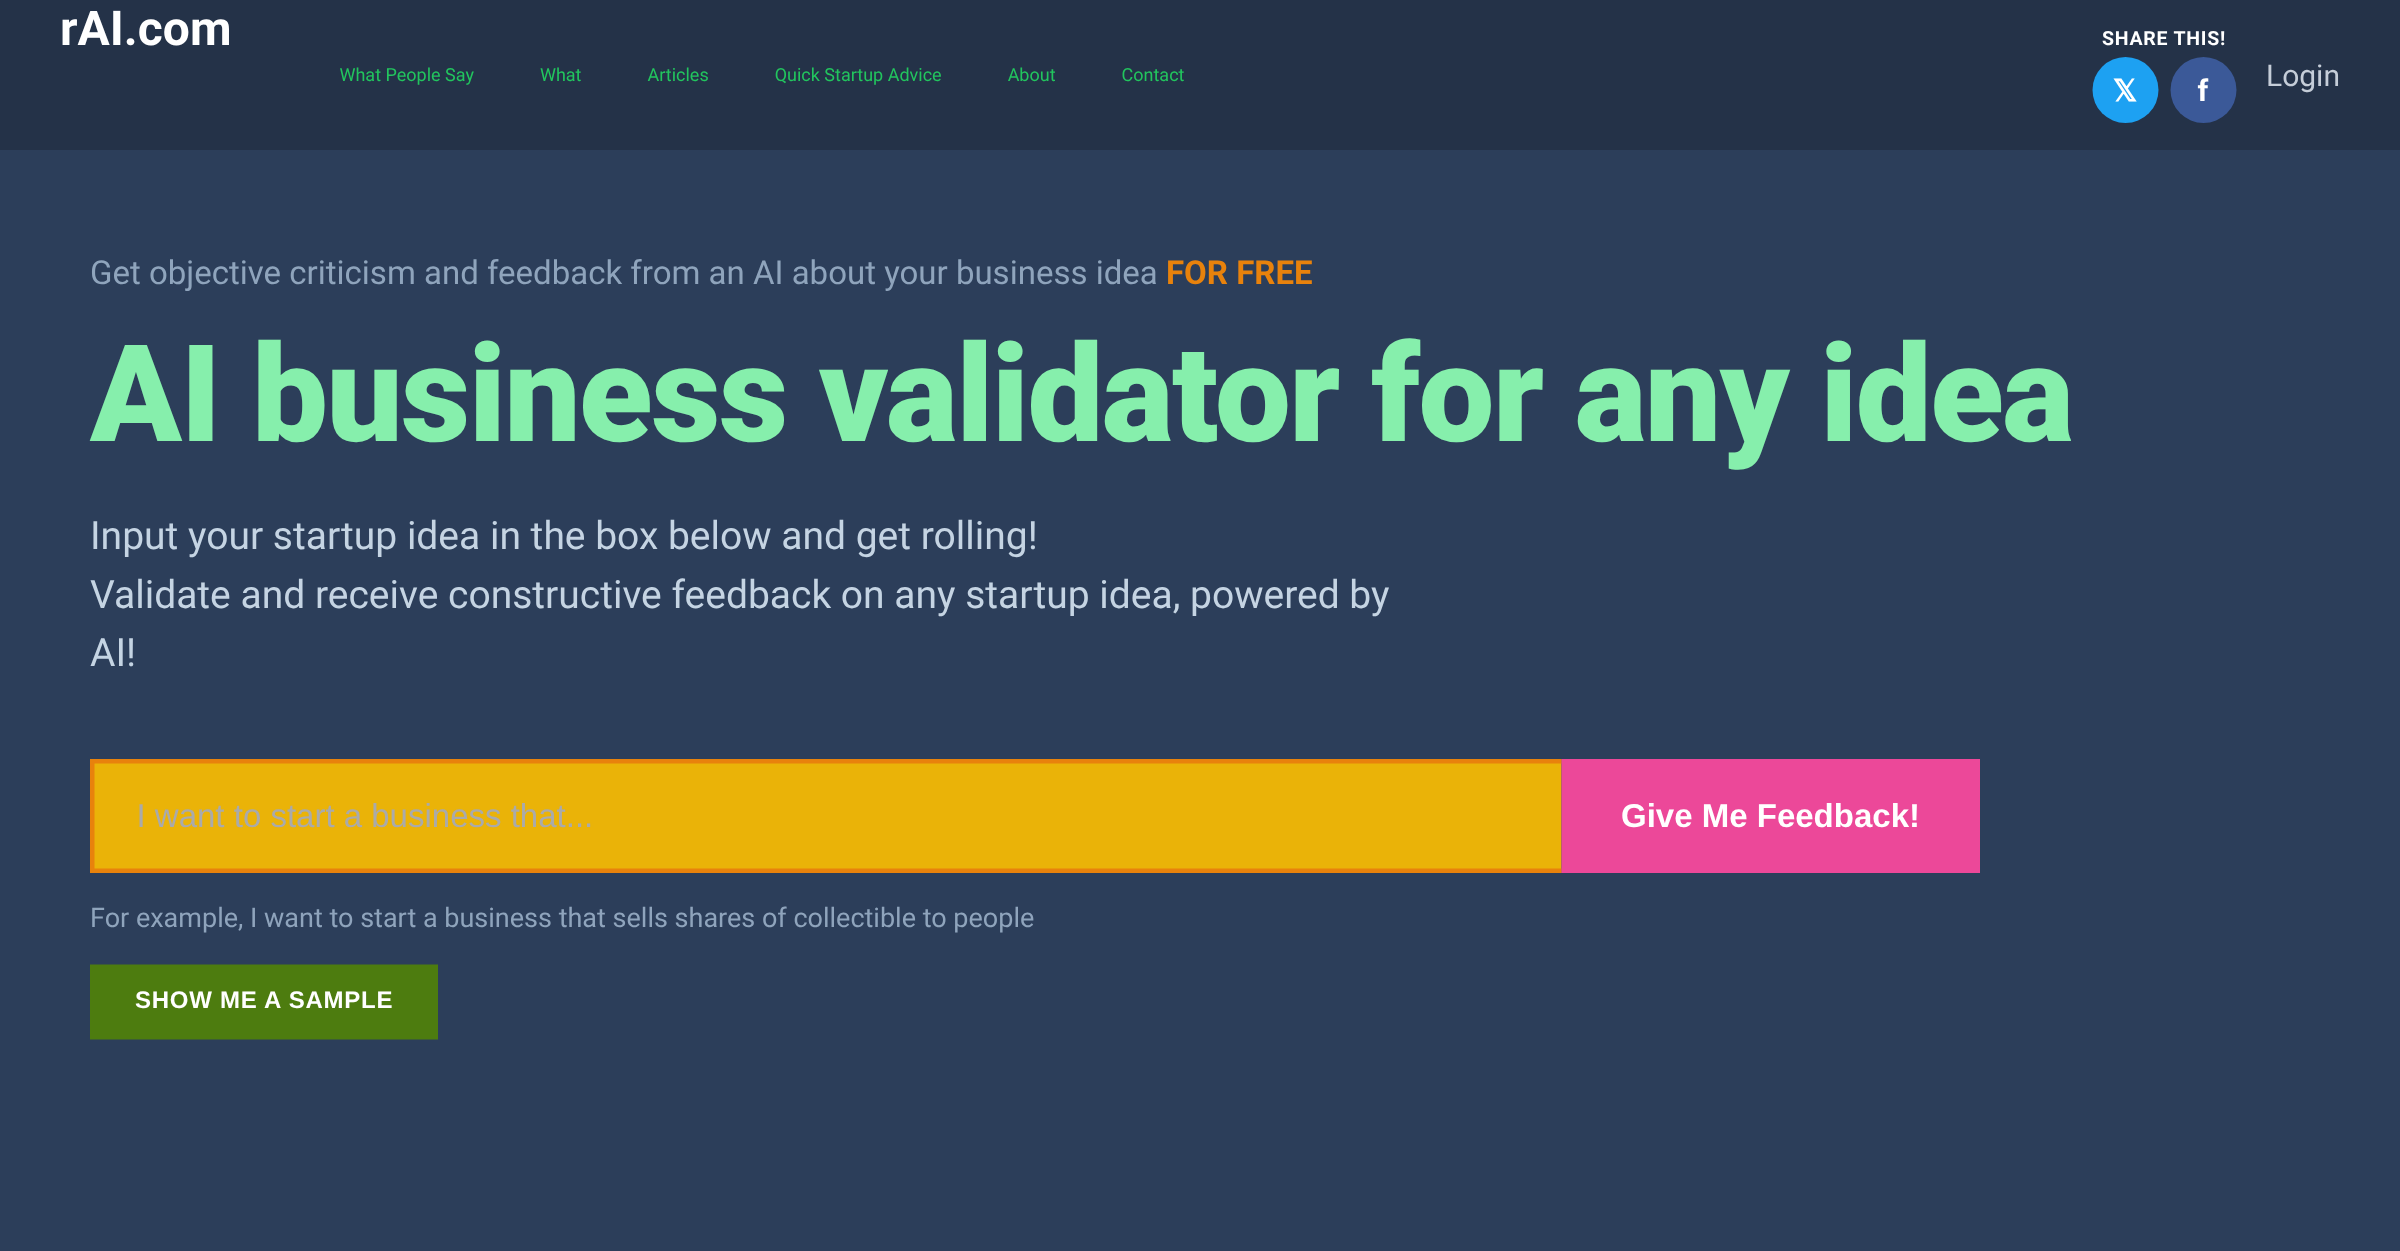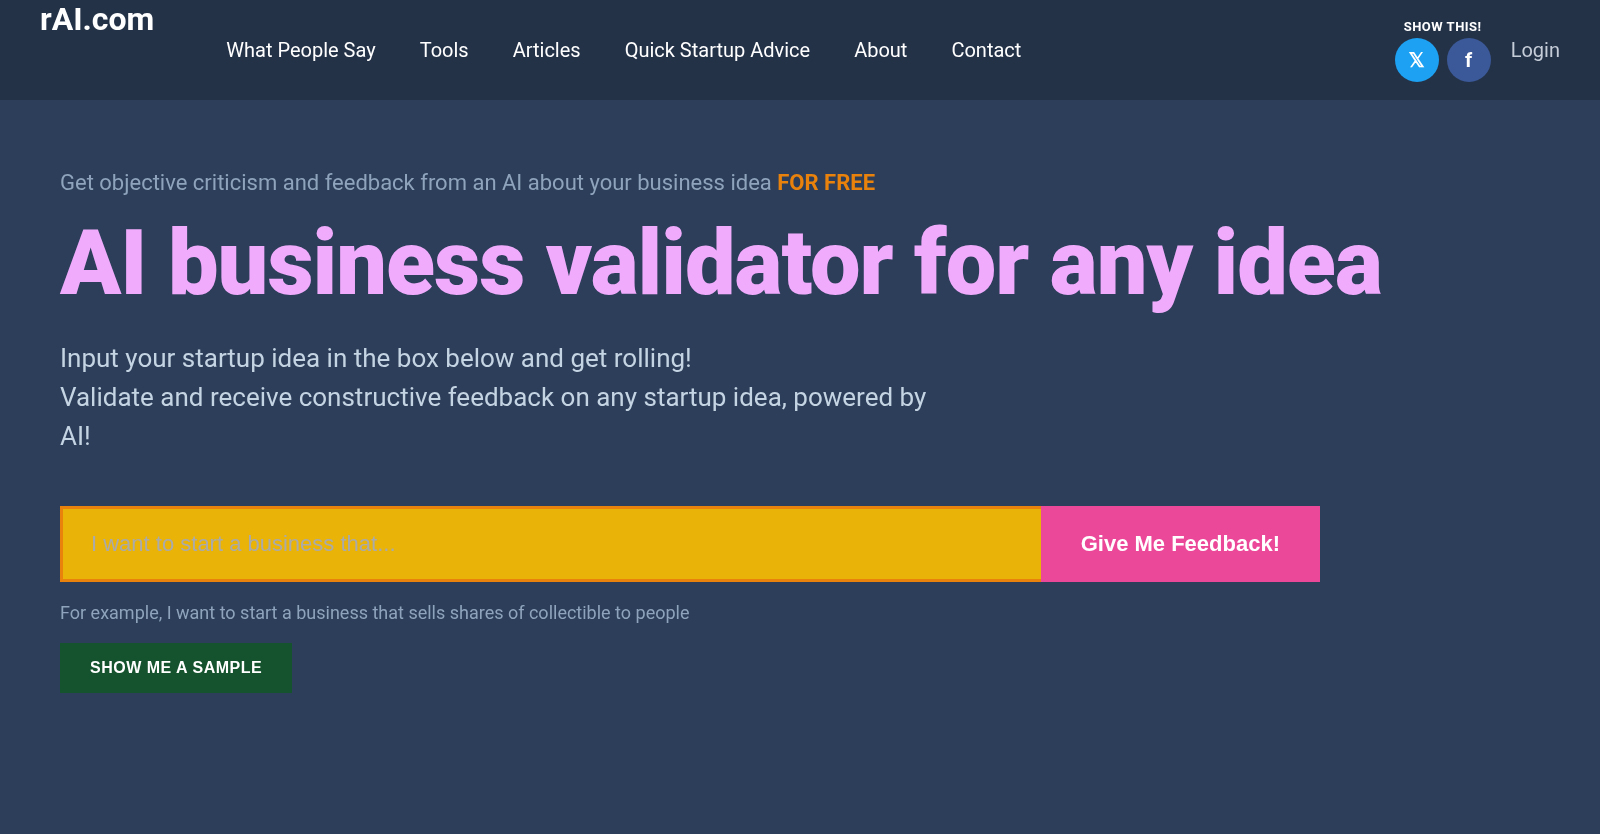--- a/index.html
+++ b/index.html
@@ -35,23 +35,23 @@
     }
 
     .nav-links {
       display: flex;
       align-items: center;
       gap: 0px;
       flex: 1;
     }
 
     .nav-link {
-      color: #ffffff;
+      color: #22c55e;
       text-decoration: none;
-      font-size: 20px;
+      font-size: 12px;
       padding: 10px 22px;
       cursor: pointer;
       white-space: nowrap;
     }
 
     .navbar-right {
       display: flex;
       align-items: center;
       gap: 12px;
       margin-left: auto;
@@ -122,21 +122,21 @@
     }
 
     .hero-subtitle-free {
       color: #e8820c;
       font-weight: 700;
     }
 
     .hero-title {
       font-size: 90px;
       font-weight: 900;
-      color: #f0abfc;
+      color: #86efac;
       line-height: 1.0;
       margin-bottom: 30px;
       letter-spacing: -1px;
     }
 
     .hero-description {
       font-size: 26px;
       color: #c5d4e3;
       line-height: 1.5;
       margin-bottom: 50px;
@@ -186,45 +186,45 @@
       color: #8fa4bc;
       margin-bottom: 20px;
     }
 
     
     .sample-btn {
       padding: 16px 30px;
       font-size: 16px;
       font-weight: 700;
       color: #ffffff;
-      background-color: #14532d;
+      background-color: #4d7c0f;
       border: none;
       cursor: pointer;
       letter-spacing: 0.5px;
       text-transform: uppercase;
     }
   </style>
 </head>
 <body>
 
 <nav class="navbar">
   <div class="navbar-brand">rAI.com</div>
 
   <div class="nav-links">
     <a class="nav-link">What People Say</a>
-    <a class="nav-link">Tools</a>
+    <a class="nav-link">What</a>
     <a class="nav-link">Articles</a>
     <a class="nav-link">Quick Startup Advice</a>
     <a class="nav-link">About</a>
     <a class="nav-link">Contact</a>
   </div>
 
   <div class="navbar-right">
     <div class="share-group">
-      <div class="share-label">SHOW THIS!</div>
+      <div class="share-label">SHARE THIS!</div>
       <div class="share-socials">
         <a class="social-btn twitter-btn">𝕏</a>
         <a class="social-btn facebook-btn">f</a>
       </div>
     </div>
     <a class="login-link">Login</a>
   </div>
 </nav>
 
 <section class="hero">

